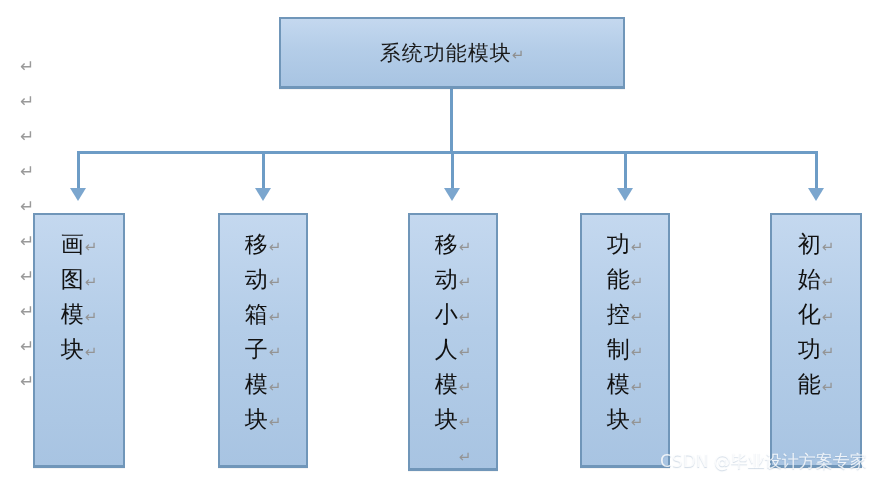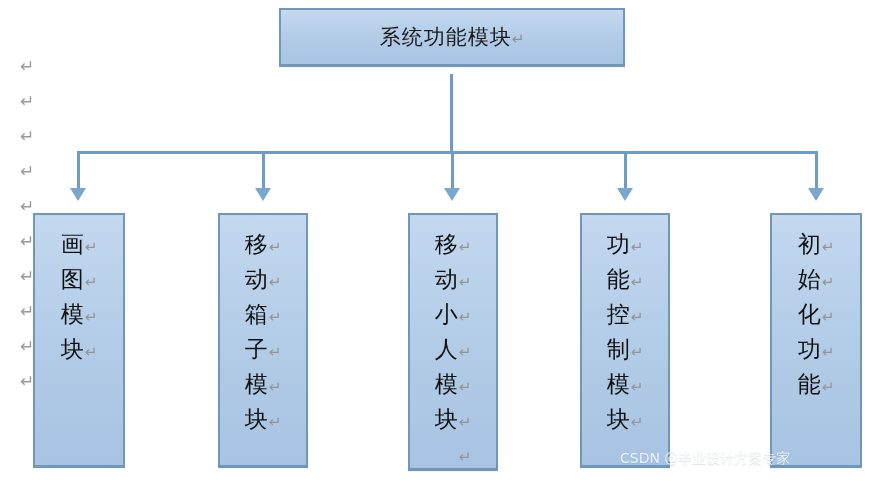--- a/index.html
+++ b/index.html
@@ -97,24 +97,24 @@
     width: 0;
     height: 0;
     border-left: 8px solid transparent;
     border-right: 8px solid transparent;
     border-top: 13px solid #7ba6ce;
   }
 
   
   .watermark {
     position: absolute;
-    left: 620px;
+    left: 660px;
     top: 450px;
     font-family: "DejaVu Sans", sans-serif;
-    font-size: 14px;
+    font-size: 17px;
     color: rgba(255,255,255,0.82);
     white-space: nowrap;
     text-shadow: 0 1px 1px rgba(120,150,180,0.35);
     user-select: none;
     pointer-events: none;
   }
 </style>
 </head>
 <body>
 
@@ -142,21 +142,21 @@
 
   <div class="conn conn-v" style="left:451px; top:151px; height:38px;"></div>
   <div class="arrowhead" style="left:444px; top:188px;"></div>
 
   <div class="conn conn-v" style="left:624px; top:151px; height:38px;"></div>
   <div class="arrowhead" style="left:617px; top:188px;"></div>
 
   <div class="conn conn-v" style="left:815px; top:151px; height:38px;"></div>
   <div class="arrowhead" style="left:808px; top:188px;"></div>
 
-  <div class="node node-root" style="left:279px; top:8px; width:346px; height:59px;">
+  <div class="node node-root" style="left:279px; top:17px; width:346px; height:72px;">
     <span class="node-text"><span>系统功能模块</span><span class="pm">↵</span></span>
   </div>
 
   <div class="node node-leaf" style="left:33px; top:213px; width:92px; height:255px;">
     <div class="vlines">
       <div class="vline">
           <span class="ch">画</span>
           <span class="pm">↵</span>
         </div>
       <div class="vline">

